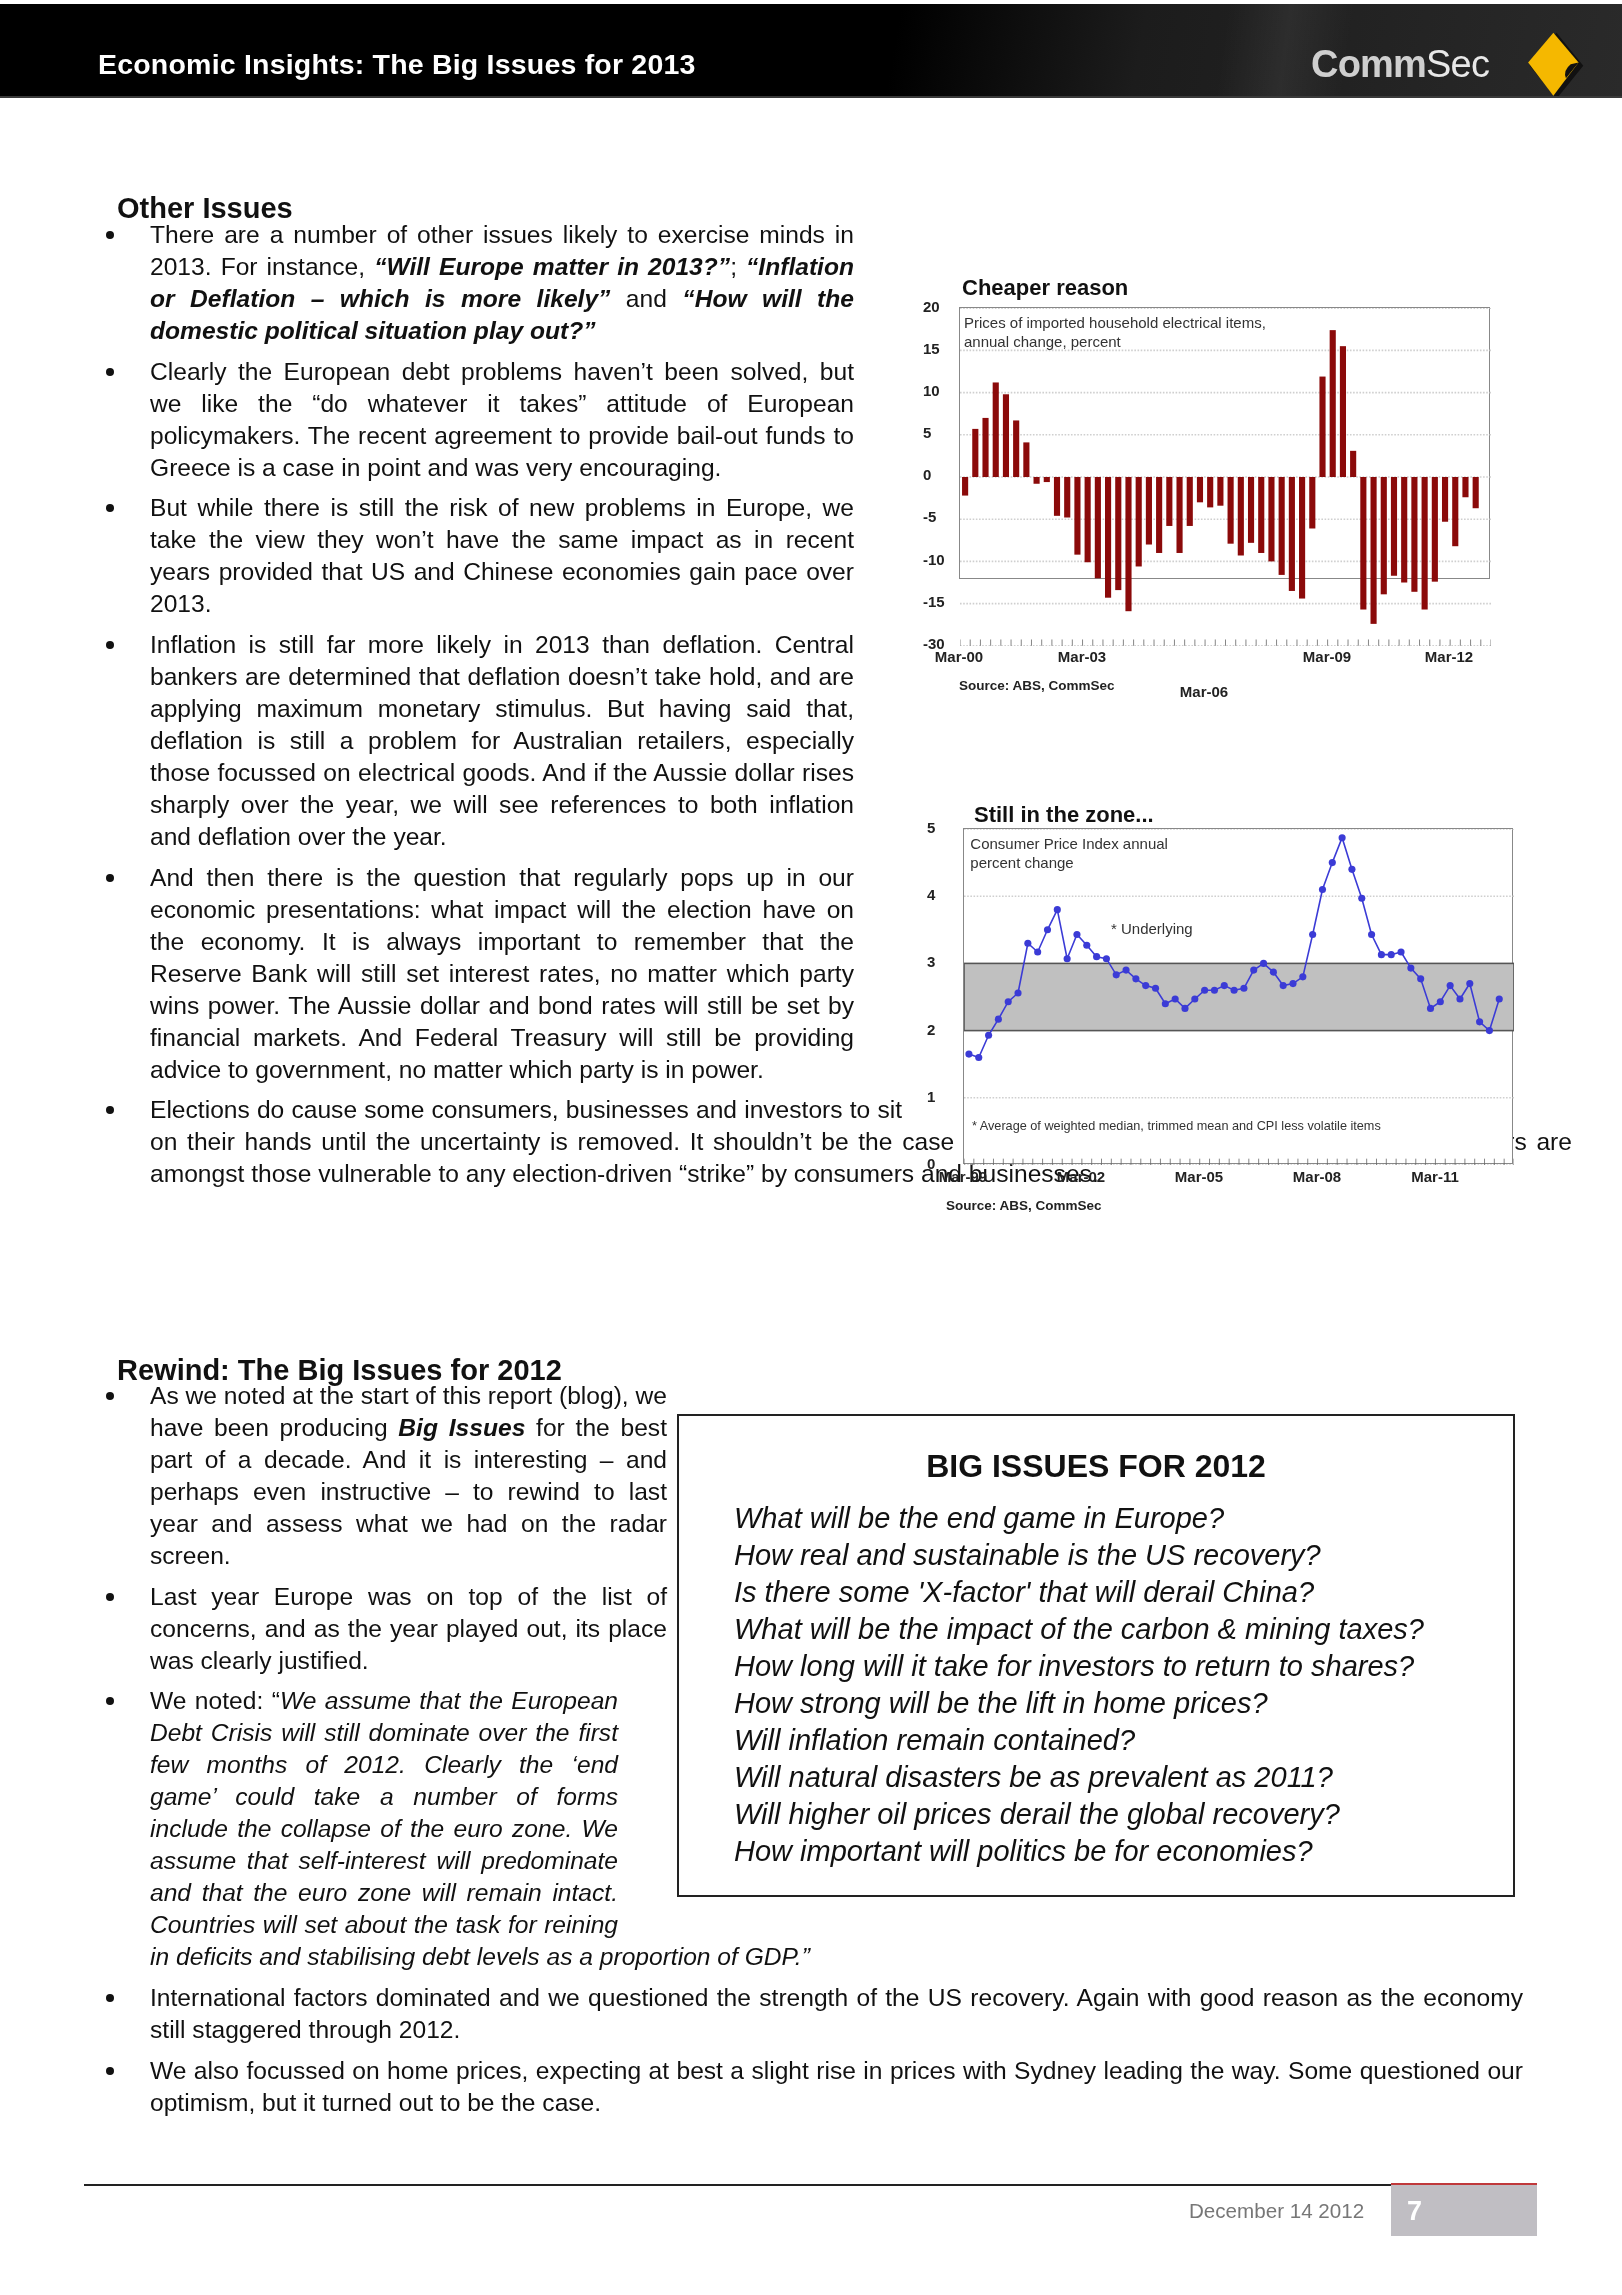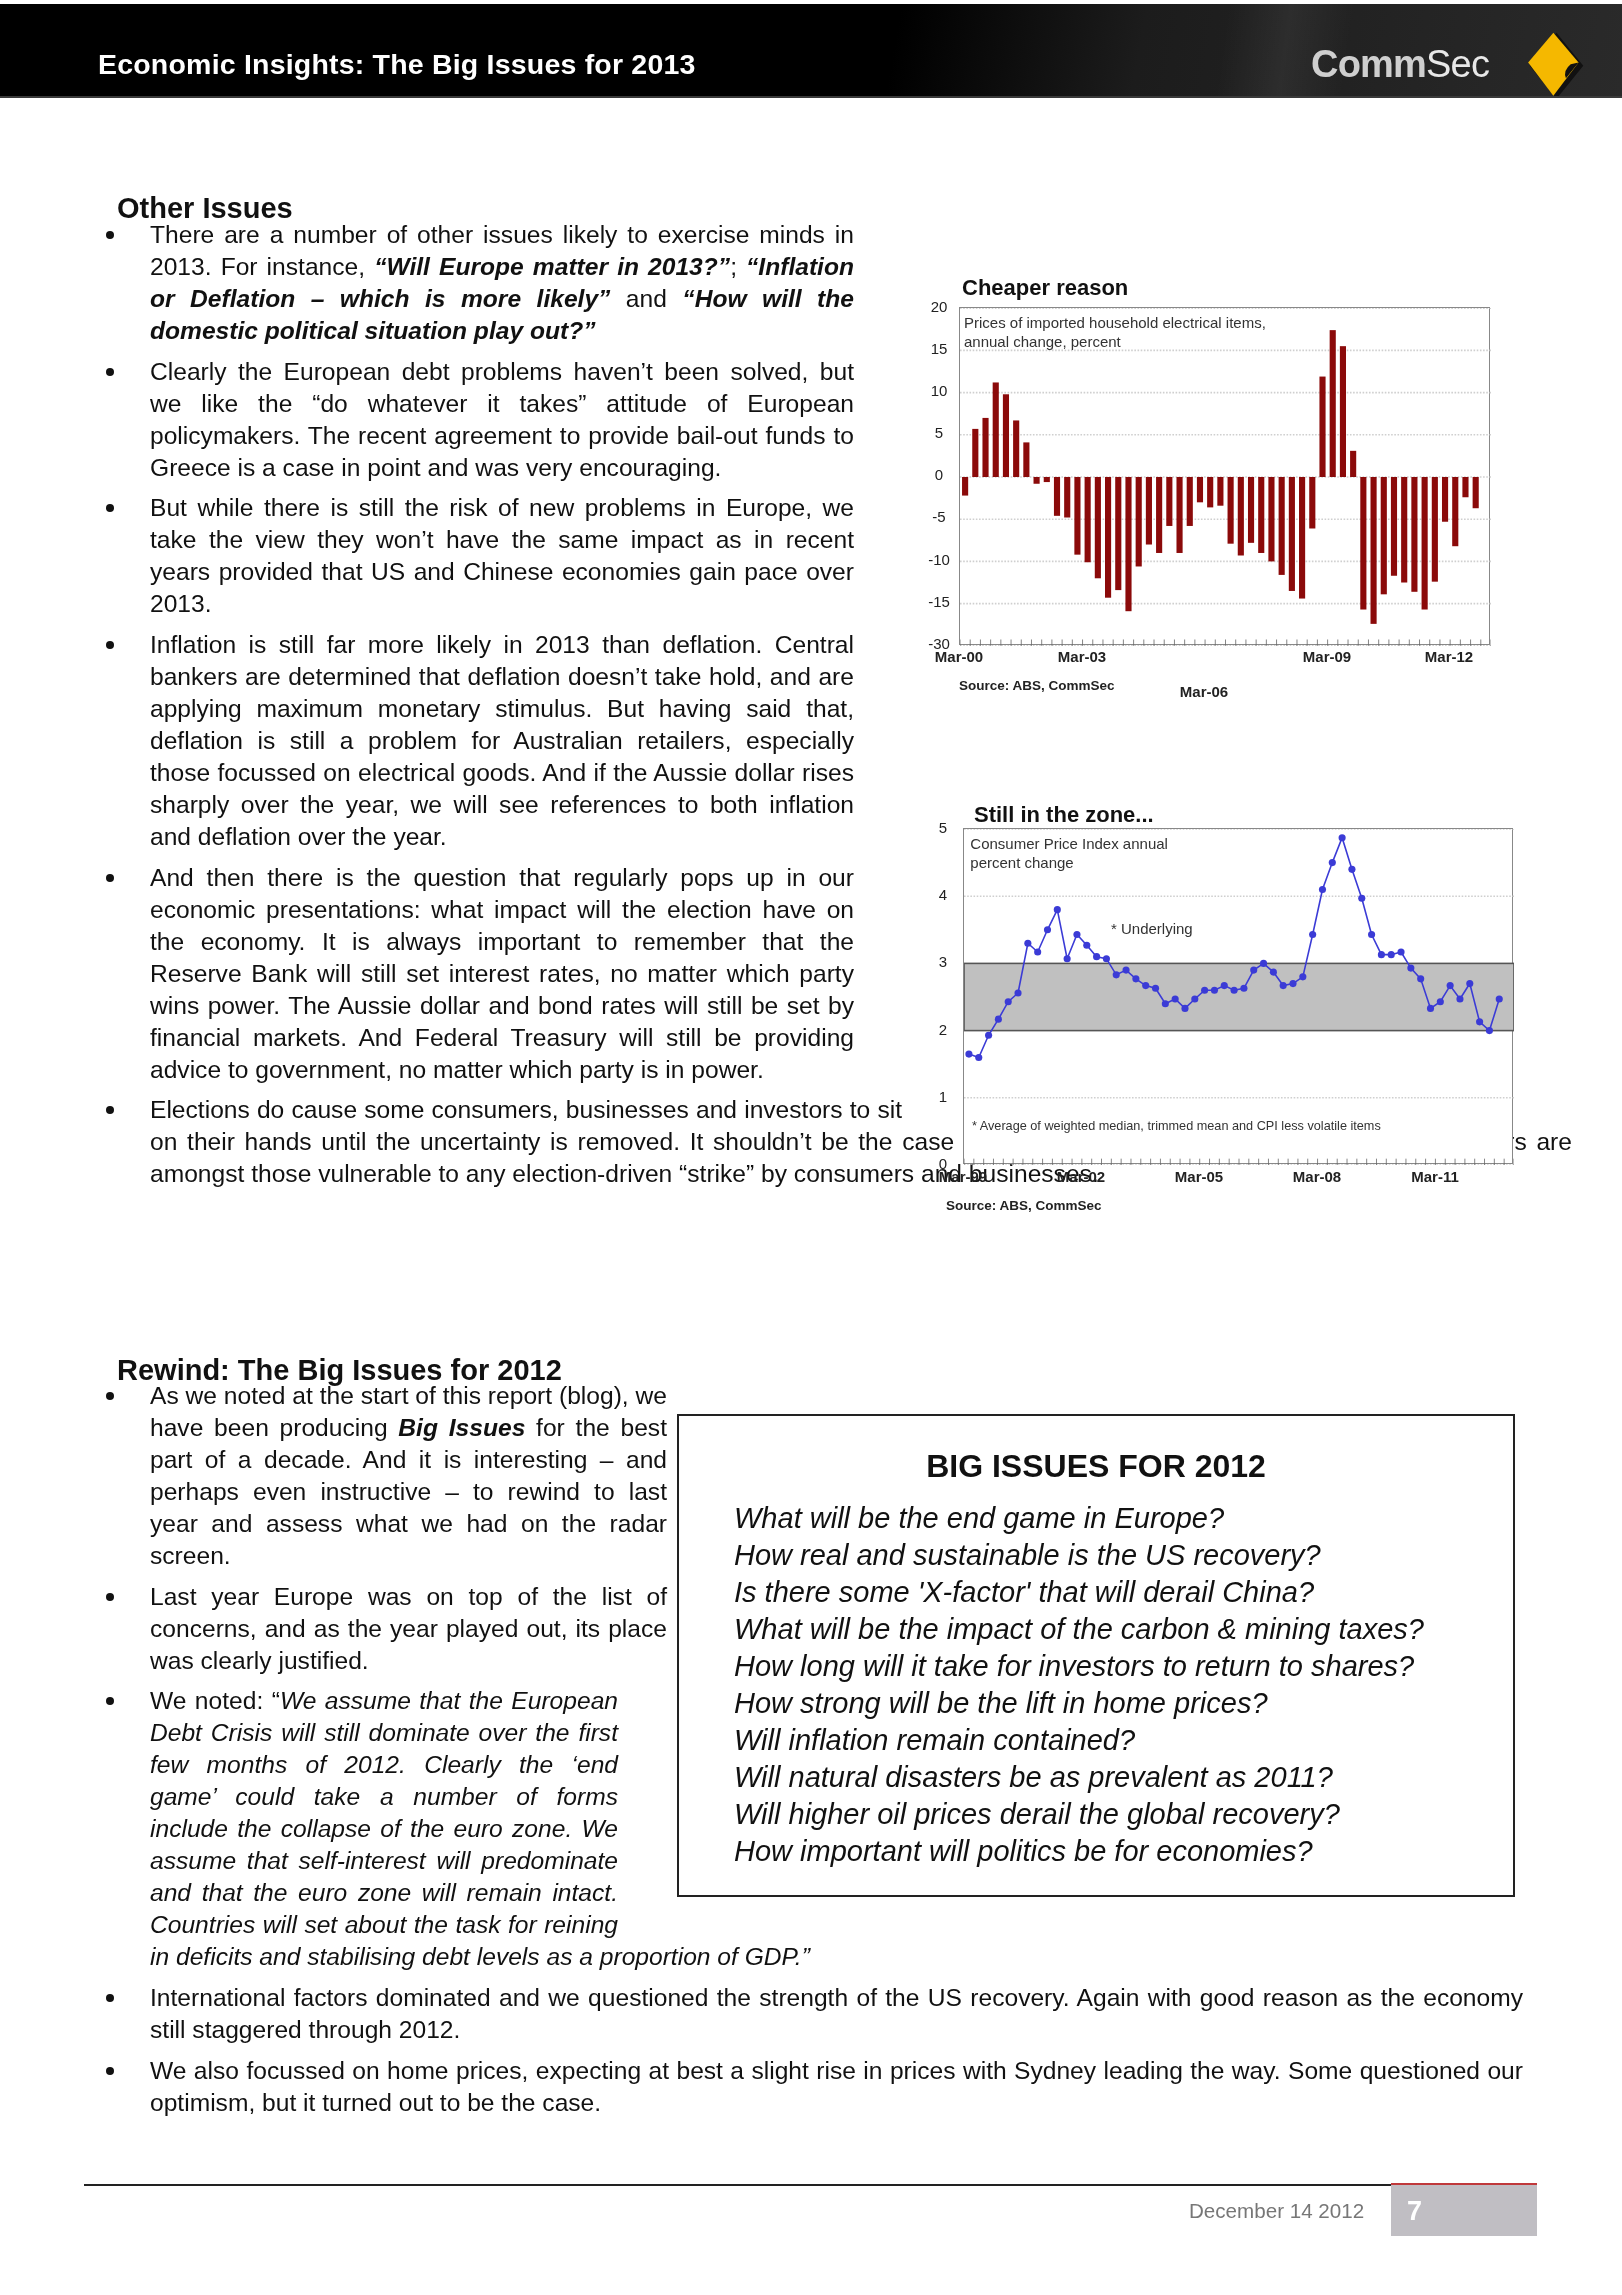--- a/index.html
+++ b/index.html
@@ -15,21 +15,21 @@
   h2{position:absolute;margin:16px;font-size:29px;font-weight:bold;color:#111;}
   .bullets{position:absolute;margin:0;padding:0;list-style:none;}
   .bullets li{position:relative;padding-left:49px;text-align:justify;font-size:24.6px;line-height:32px;margin-bottom:8.7px;}
   .bullets li .dot{position:absolute;left:0;top:0;width:32px;}
   .bullets li .dot::before{content:"";position:absolute;left:4.8px;top:12px;width:8px;height:8px;border-radius:50%;background:#111;}
   .bi{font-weight:bold;font-style:italic;}
   .it{font-style:italic;}
   .chart{position:absolute;}
   .chart-title{position:absolute;font-weight:bold;font-size:22px;color:#111;white-space:nowrap;}
   .chart-src{position:absolute;font-size:13.5px;font-weight:bold;color:#222;white-space:nowrap;}
-  .ytick{position:absolute;font-size:15px;font-weight:normal;color:#222;text-align:center;width:32px;}
+  .ytick{position:absolute;font-size:15px;font-weight:bold;color:#222;text-align:left;width:32px;}
   .xtick{position:absolute;font-size:15px;font-weight:bold;color:#222;white-space:nowrap;transform:translateX(-50%);}
   .plot{position:absolute;border:1.6px solid #888;background:#fff;box-sizing:border-box;}
   .plot svg{position:absolute;left:0;top:0;}
   .plot-note{position:absolute;font-size:15px;color:#333;line-height:19px;white-space:nowrap;}
   .box{position:absolute;left:677px;top:1414px;width:838px;height:483px;border:2.4px solid #222;box-sizing:border-box;background:#fff;}
   .box-title{position:absolute;left:0;width:100%;top:32px;text-align:center;font-size:32px;font-weight:bold;color:#111;}
   .box-list{position:absolute;left:43px;top:72px;margin:12px;padding:0;list-style:none;}
   .box-list li{font-style:italic;font-size:29px;line-height:37px;color:#111;white-space:nowrap;}
   .footer-line{position:absolute;left:84px;top:2184px;width:1307px;height:1.6px;background:#222;}
   .footer-red{position:absolute;left:1391px;top:2183px;width:146px;height:2.4px;background:#c0393b;}
@@ -62,21 +62,21 @@
     <li><span class="dot"></span><span>Clearly the European debt problems haven’t been solved, but we like the “do whatever it takes” attitude of European policymakers. The recent agreement to provide bail-out funds to Greece is a case in point and was very encouraging.</span></li>
     <li><span class="dot"></span><span>But while there is still the risk of new problems in Europe, we take the view they won’t have the same impact as in recent years provided that US and Chinese economies gain pace over 2013.</span></li>
     <li><span class="dot"></span><span>Inflation is still far more likely in 2013 than deflation. Central bankers are determined that deflation doesn’t take hold, and are applying maximum monetary stimulus. But having said that, deflation is still a problem for Australian retailers, especially those focussed on electrical goods. And if the Aussie dollar rises sharply over the year, we will see references to both inflation and deflation over the year.</span></li>
     <li><span class="dot"></span><span>And then there is the question that regularly pops up in our economic presentations: what impact will the election have on the economy. It is always important to remember that the Reserve Bank will still set interest rates, no matter which party wins power. The Aussie dollar and bond rates will still be set by financial markets. And Federal Treasury will still be providing advice to government, no matter which party is in power.</span></li>
     <li style="margin-right: 0px; width: 1422px;"><span class="dot"></span><div style="float: right; width: 670px; height: 32px;"></div><span>Elections do cause some consumers, businesses and investors to sit on their hands until the uncertainty is removed. It shouldn’t be the case but invariably it is the case. Retailers and builders are amongst those vulnerable to any election-driven “strike” by consumers and businesses.</span></li>
   </ul>
 
 <div class="chart" style="left:911px;top:269px;width:626px;height:444px;">
   <div class="chart-title" style="left:51px;top:6.3px;">Cheaper reason</div>
   <div id="c1-yticks"></div>
-  <div class="plot" id="c1-plot" style="left:48px;top:38px;width:531px;height:338px;">
+  <div class="plot" id="c1-plot" style="left:48px;top:38px;width:531px;height:272px;">
       <svg width="531" height="338" viewBox="0 0 670 426">
         <line x1="0" x2="670" y1="0" y2="0" stroke="#cfcfcf" stroke-width="2" stroke-dasharray="2,2"></line>
         <line x1="0" x2="670" y1="53.25" y2="53.25" stroke="#cfcfcf" stroke-width="2" stroke-dasharray="2,2"></line>
         <line x1="0" x2="670" y1="106.5" y2="106.5" stroke="#cfcfcf" stroke-width="2" stroke-dasharray="2,2"></line>
         <line x1="0" x2="670" y1="159.75" y2="159.75" stroke="#cfcfcf" stroke-width="2" stroke-dasharray="2,2"></line>
         <line x1="0" x2="670" y1="213" y2="213" stroke="#cfcfcf" stroke-width="2" stroke-dasharray="2,2"></line>
         <line x1="0" x2="670" y1="266.25" y2="266.25" stroke="#cfcfcf" stroke-width="2" stroke-dasharray="2,2"></line>
         <line x1="0" x2="670" y1="319.5" y2="319.5" stroke="#cfcfcf" stroke-width="2" stroke-dasharray="2,2"></line>
         <line x1="0" x2="670" y1="372.75" y2="372.75" stroke="#cfcfcf" stroke-width="2" stroke-dasharray="2,2"></line>
         <line x1="0" x2="670" y1="426" y2="426" stroke="#cfcfcf" stroke-width="2" stroke-dasharray="2,2"></line>

